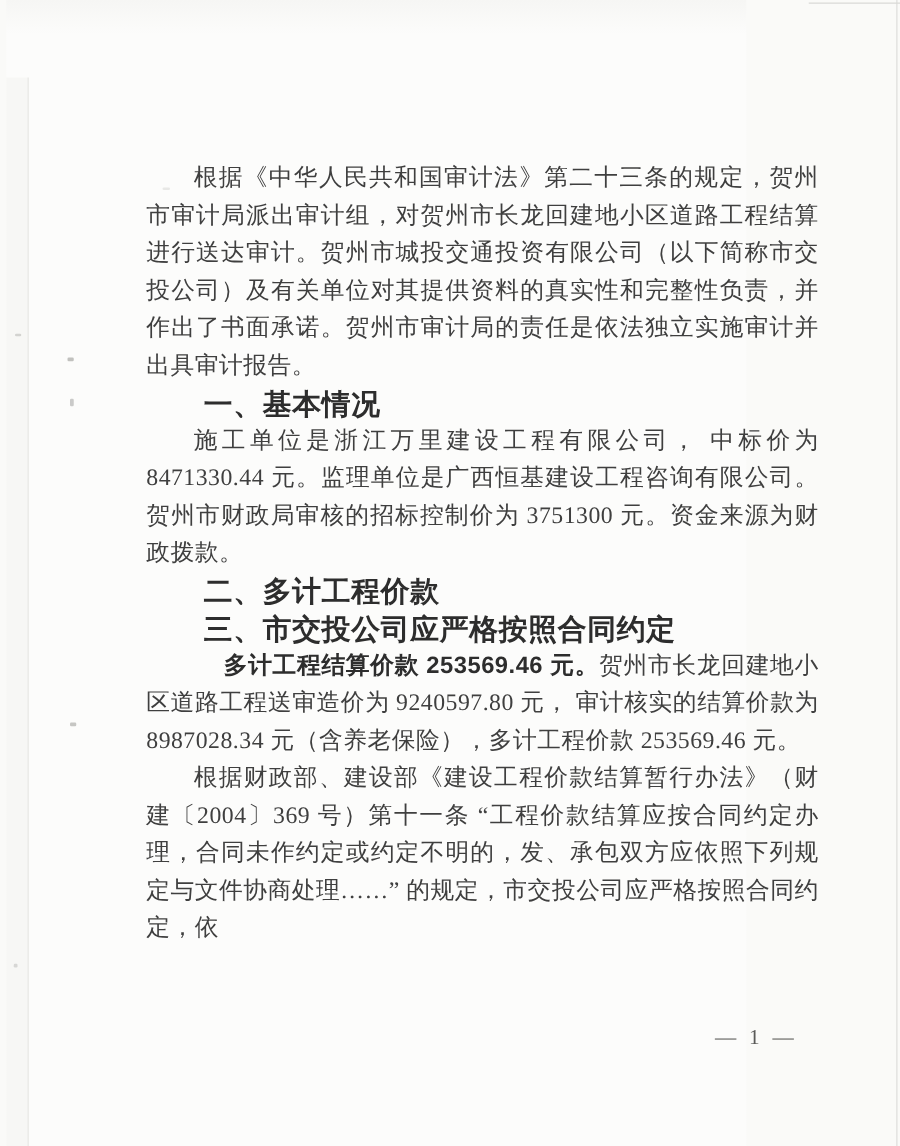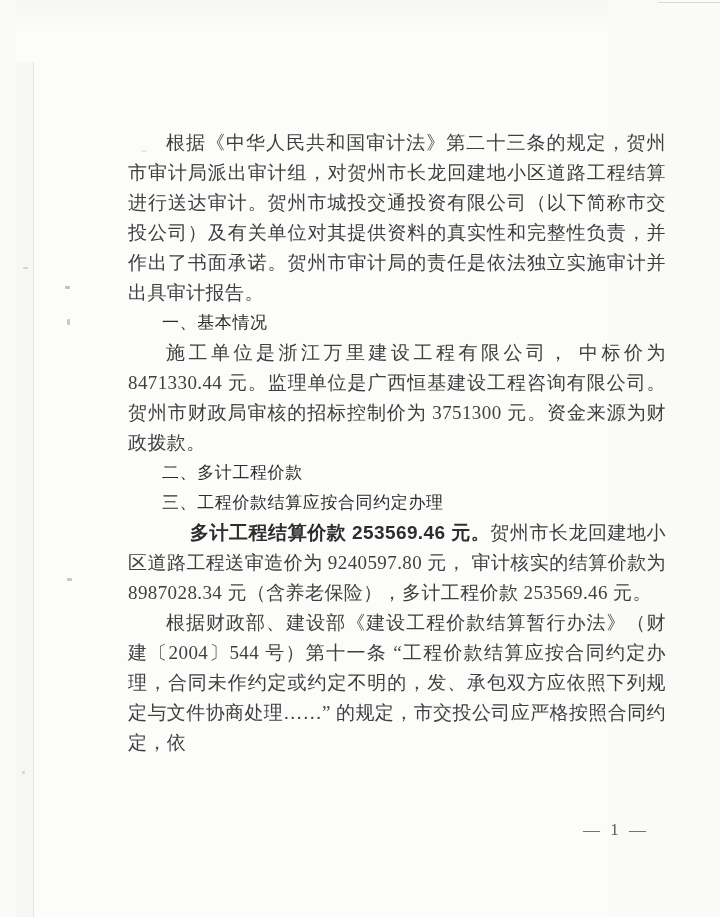--- a/index.html
+++ b/index.html
@@ -9,21 +9,21 @@
   body {
     width: 720px;
     height: 917px;
     position: relative;
     background: #fafaf8;
     overflow: hidden;
     font-family: "Liberation Serif", "DejaVu Serif", serif;
   }
   .page {
     position: absolute;
-    left: 16px; top: 0;
+    left: 5px; top: 0;
     width: 592px; height: 917px;
     background: linear-gradient(180deg, #f6f6f4 0%, #fcfcfb 3%, #fcfcfb 100%);
   }
   
   .edge-left {
     position: absolute;
     left: 17px; top: 62px;
     width: 1px; height: 855px;
     background: #e6e6e3;
   }
@@ -69,23 +69,23 @@
     text-align: justify;
     text-justify: inter-character;
   }
   .doc-body p {
     margin: 0;
     text-indent: 2em;
     letter-spacing: 0.4px;
   }
   .doc-body h3 {
     margin: 0;
-    font-size: 17px;
+    font-size: 23px;
     line-height: 30px;
-    font-weight: 400;
+    font-weight: 700;
     color: #2d2d2d;
     font-family: "Liberation Sans", "DejaVu Sans", sans-serif;
     text-indent: 2em;
     letter-spacing: 0.6px;
   }
   .doc-body strong {
     font-weight: 700;
     color: #2d2d2d;
     font-family: "Liberation Sans", "DejaVu Sans", sans-serif;
     margin-left: 24px;
@@ -116,19 +116,19 @@
   <div class="speck s3"></div>
   <div class="speck s4"></div>
   <div class="speck s5"></div>
   <div class="speck s6"></div>
 
   <div class="doc-body" id="doc-body">
       <p>根据《中华人民共和国审计法》第二十三条的规定，贺州市审计局派出审计组，对贺州市长龙回建地小区道路工程结算进行送达审计。贺州市城投交通投资有限公司（以下简称市交投公司）及有关单位对其提供资料的真实性和完整性负责，并作出了书面承诺。贺州市审计局的责任是依法独立实施审计并出具审计报告。</p>
       <h3>一、基本情况</h3>
       <p>施工单位是浙江万里建设工程有限公司， 中标价为 8471330.44 元。监理单位是广西恒基建设工程咨询有限公司。贺州市财政局审核的招标控制价为 3751300 元。资金来源为财政拨款。</p>
       <h3>二、多计工程价款</h3>
-      <h3>三、工程价款结算应按合同约定办理</h3>
+      <h3>三、市交投公司应严格按照合同约定</h3>
       <p><strong>多计工程结算价款 253569.46 元。</strong>贺州市长龙回建地小区道路工程送审造价为 9240597.80 元， 审计核实的结算价款为 8987028.34 元（含养老保险），多计工程价款 253569.46 元。</p>
-      <p>根据财政部、建设部《建设工程价款结算暂行办法》（财建〔2004〕544 号）第十一条 “工程价款结算应按合同约定办理，合同未作约定或约定不明的，发、承包双方应依照下列规定与文件协商处理……” 的规定，市交投公司应严格按照合同约定，依</p>
+      <p>根据财政部、建设部《建设工程价款结算暂行办法》（财建〔2004〕369 号）第十一条 “工程价款结算应按合同约定办理，合同未作约定或约定不明的，发、承包双方应依照下列规定与文件协商处理……” 的规定，市交投公司应严格按照合同约定，依</p>
     </div>
 
   <div class="page-number">— 1 —</div>
 </div>
 
 </body></html>

